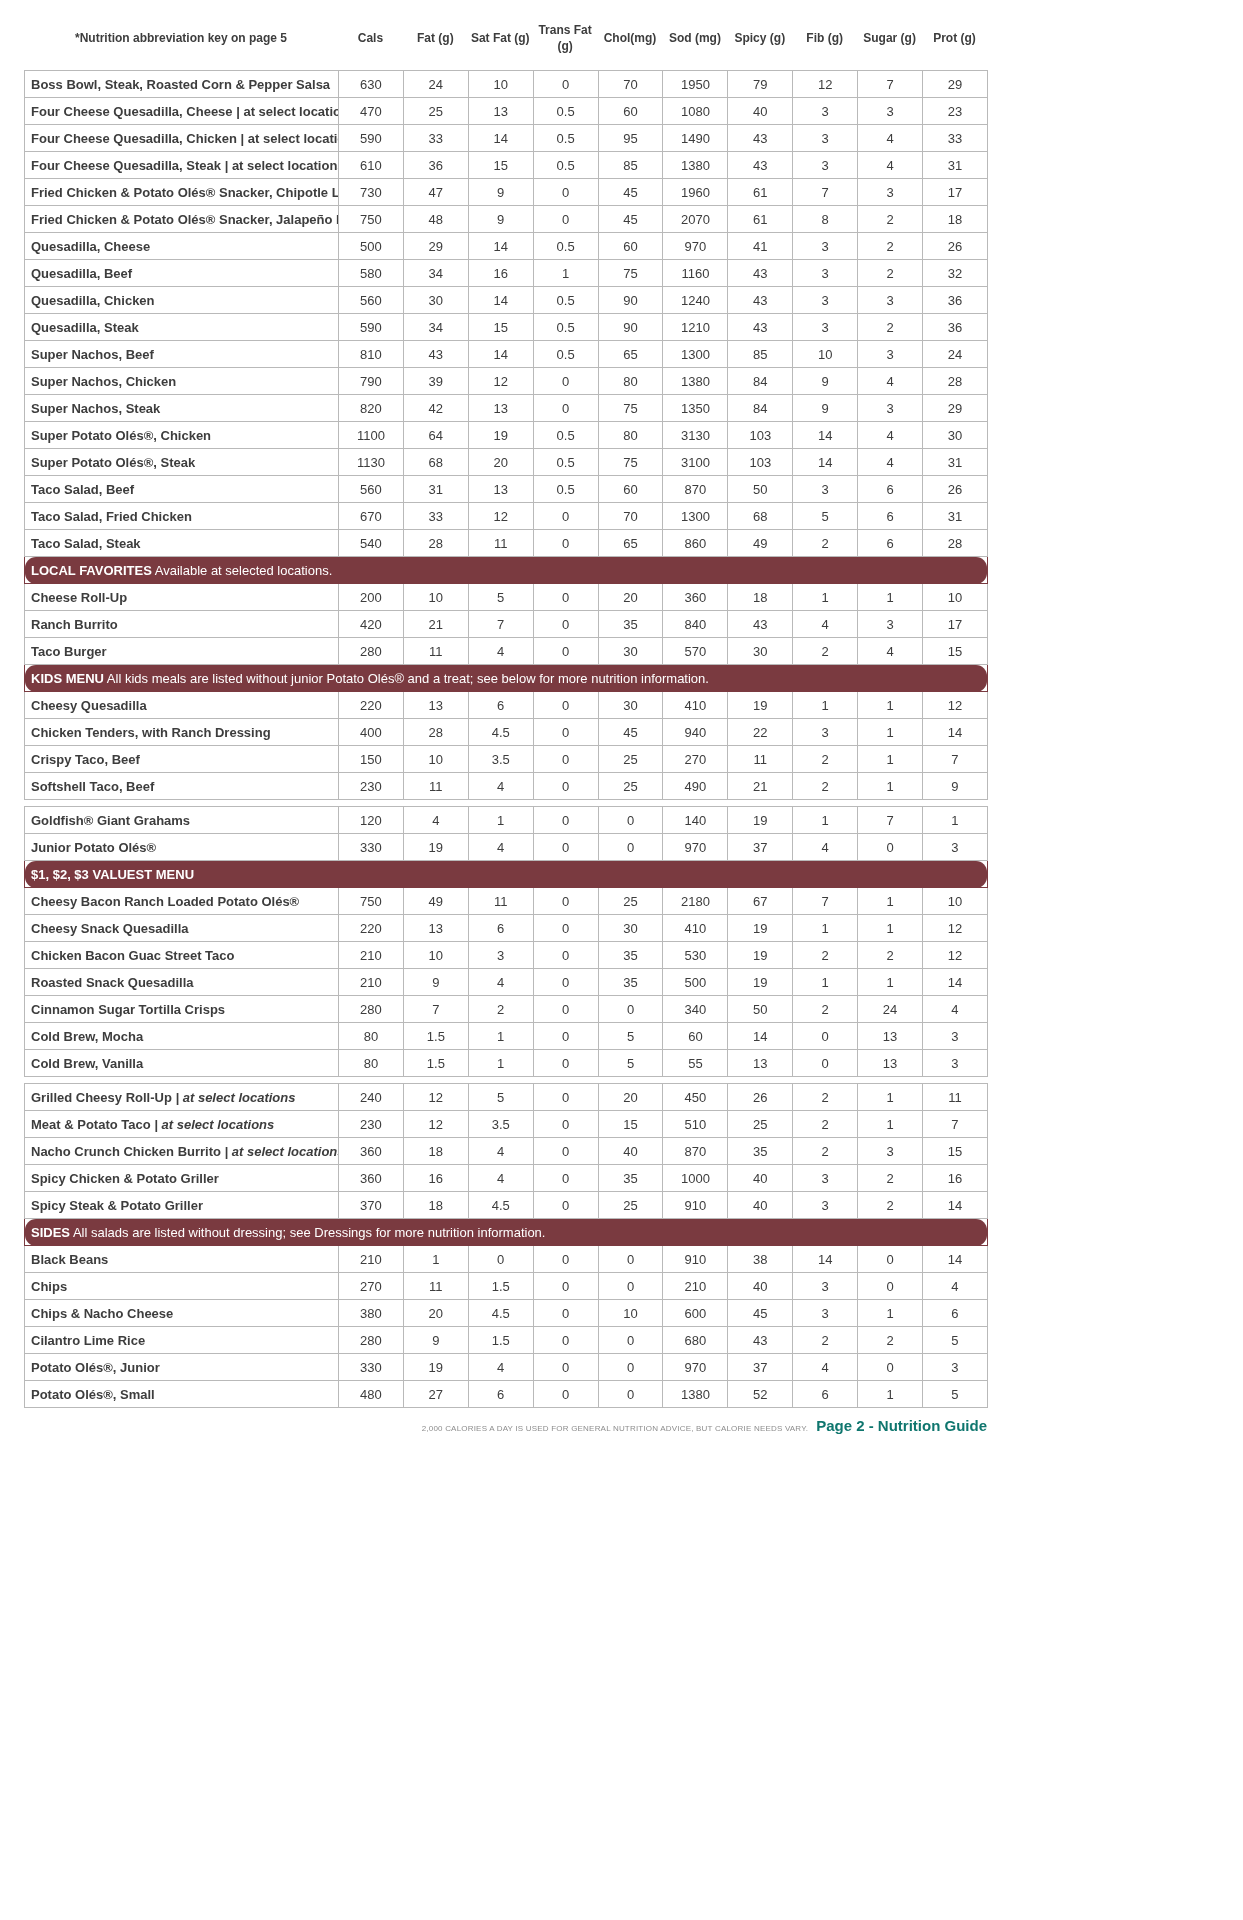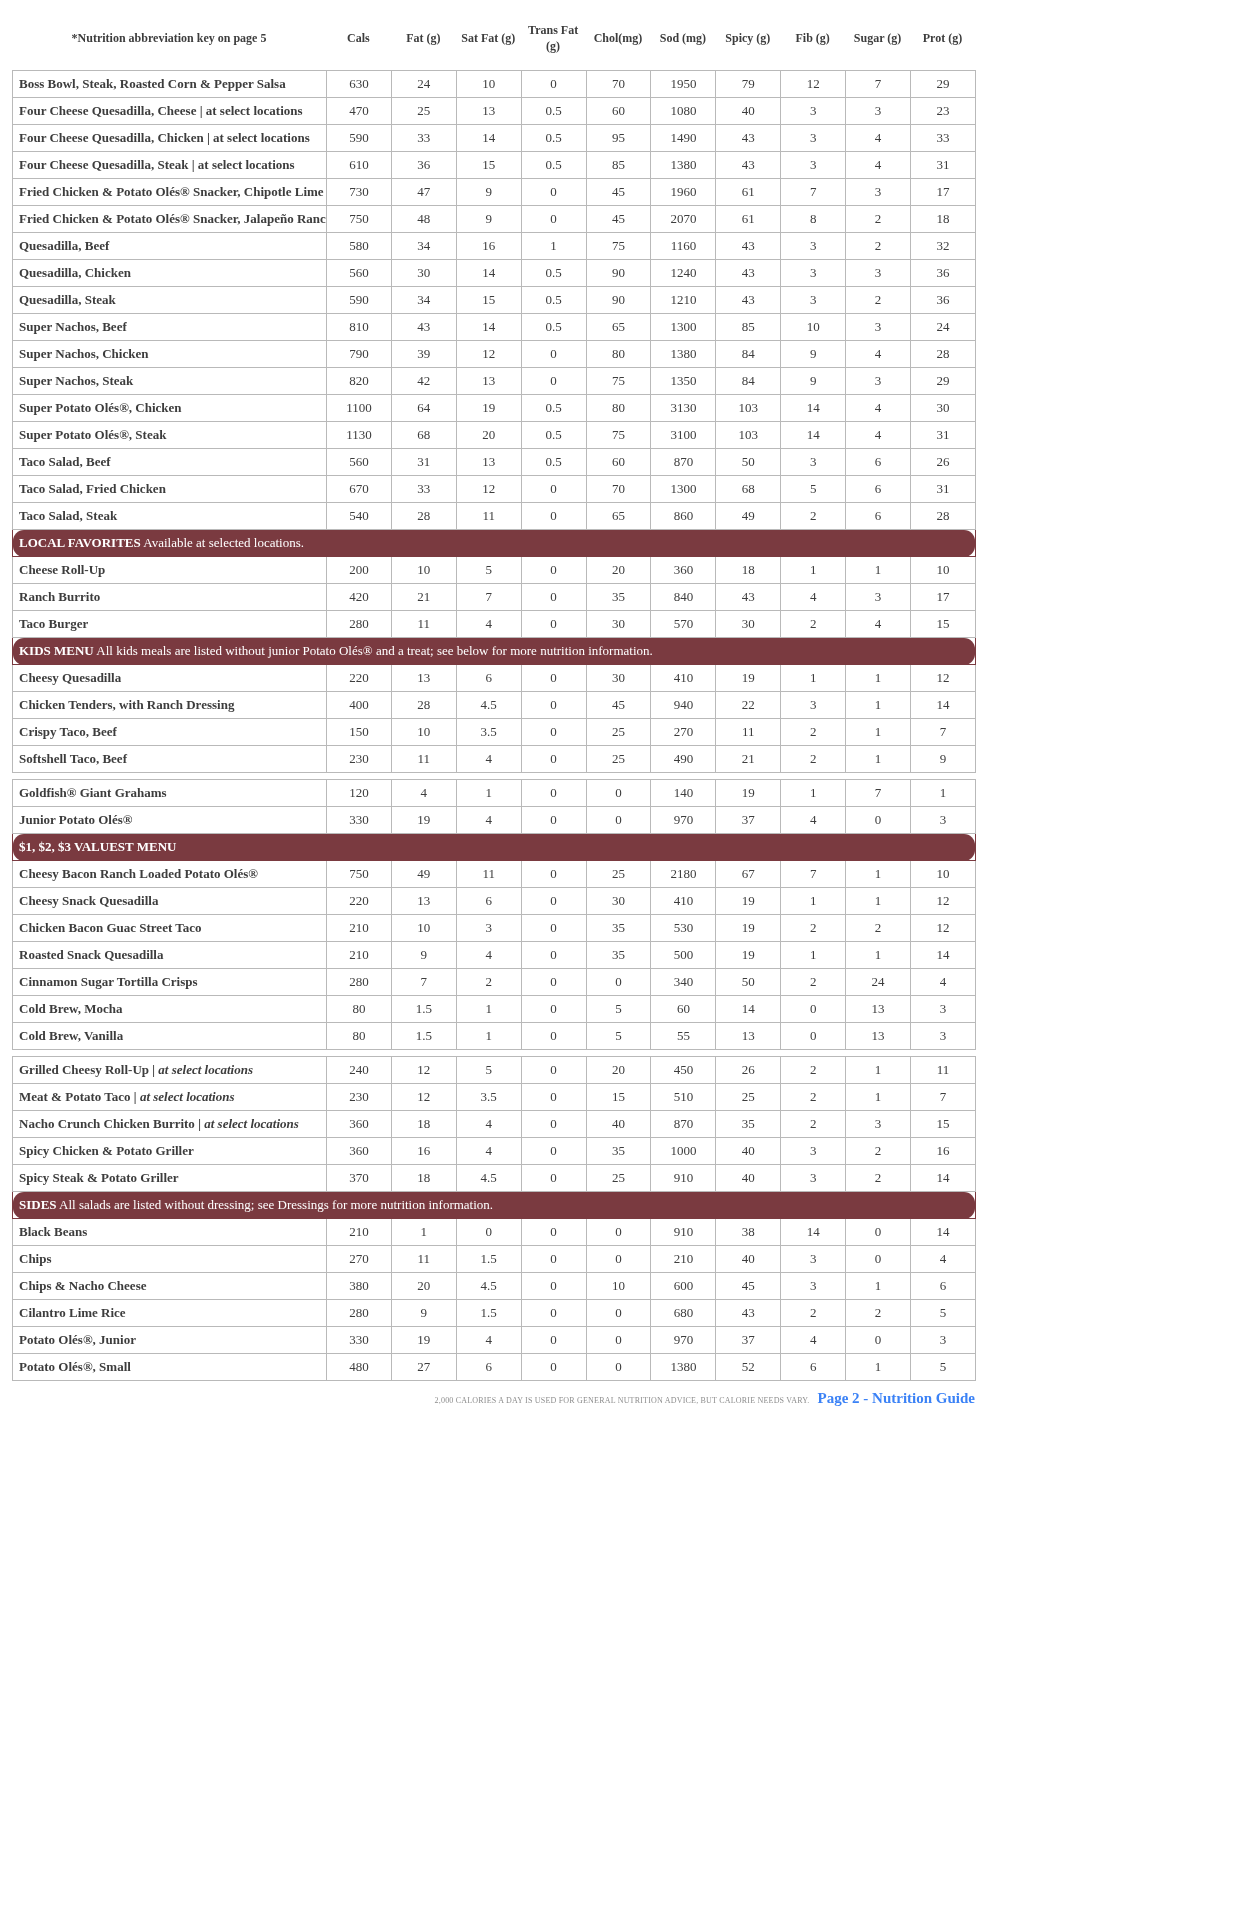--- a/index.html
+++ b/index.html
@@ -5,23 +5,22 @@
   * { margin:0; padding:0; box-sizing:border-box; }
   html,body { background:#ffffff; }
   body {
     width:1243px; height:1920px;
     font-family:"Liberation Sans", sans-serif;
     color:#3d3d3d;
     position:relative;
   }
   .page {
     width:1243px; height:1920px;
-    padding:14px 0 0 12px;
+    padding:14px 0 0 24px;
     background:#ffffff;
-    font-family:Liberation Serif, serif;
   }
   .content { width:963px; }
 
   
   .cols-header {
     display:flex;
     align-items:center;
     height:48px;
     width:963px;
   }
@@ -91,21 +90,21 @@
     margin-top:9px;
   }
   .disclaimer {
     font-size:8px;
     color:#8d8d8d;
     letter-spacing:0.2px;
   }
   .page-label {
     font-size:15px;
     font-weight:700;
-    color:#3b82f6;
+    color:#0f766e;
     text-align:right;
   }
 </style>
 </head>
 <body>
 
 <div class="page">
   <div class="content">
 
     <div class="cols-header">
@@ -209,20 +208,33 @@
             <td class="num-cell">9</td>
             <td class="num-cell">0</td>
             <td class="num-cell">45</td>
             <td class="num-cell">2070</td>
             <td class="num-cell">61</td>
             <td class="num-cell">8</td>
             <td class="num-cell">2</td>
             <td class="num-cell">18</td>
           </tr>
           <tr class="item-row">
+            <td class="name-cell">Quesadilla, Cheese</td>
+            <td class="num-cell">500</td>
+            <td class="num-cell">29</td>
+            <td class="num-cell">14</td>
+            <td class="num-cell">0.5</td>
+            <td class="num-cell">60</td>
+            <td class="num-cell">970</td>
+            <td class="num-cell">41</td>
+            <td class="num-cell">3</td>
+            <td class="num-cell">2</td>
+            <td class="num-cell">26</td>
+          </tr>
+          <tr class="item-row">
             <td class="name-cell">Quesadilla, Beef</td>
             <td class="num-cell">580</td>
             <td class="num-cell">34</td>
             <td class="num-cell">16</td>
             <td class="num-cell">1</td>
             <td class="num-cell">75</td>
             <td class="num-cell">1160</td>
             <td class="num-cell">43</td>
             <td class="num-cell">3</td>
             <td class="num-cell">2</td>

